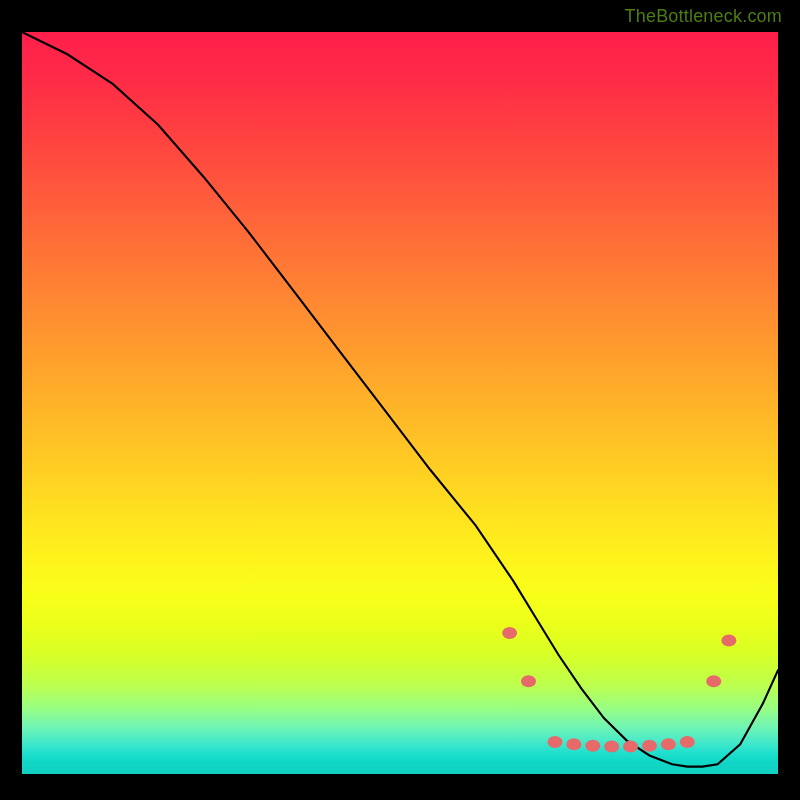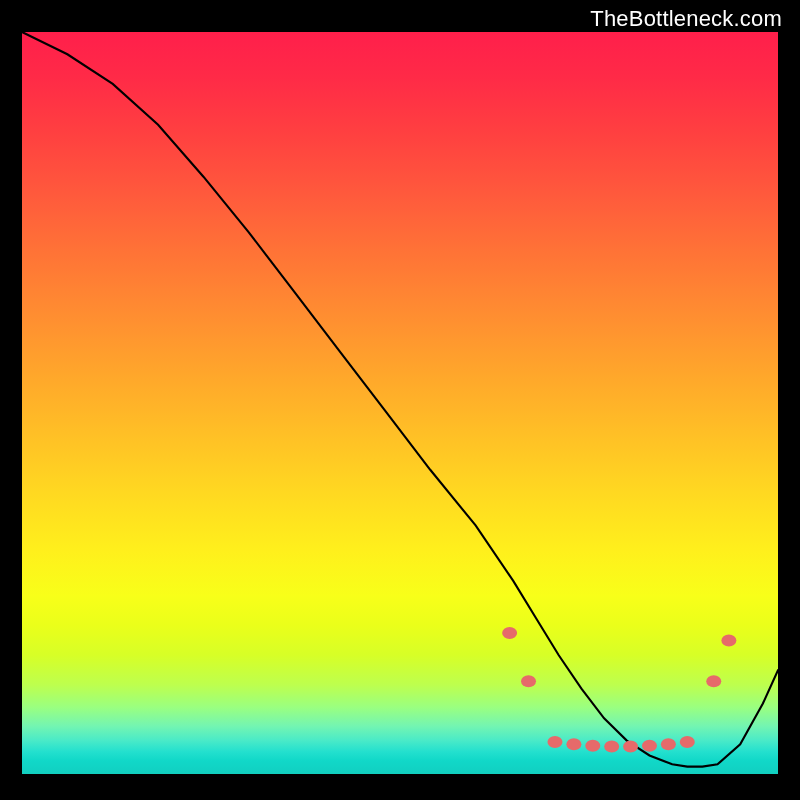--- a/index.html
+++ b/index.html
@@ -9,22 +9,22 @@
     width: 800px;
     height: 800px;
     overflow: hidden;
     position: relative;
     font-family: Arial, Helvetica, sans-serif;
   }
   .watermark {
     position: absolute;
     top: 6px;
     right: 18px;
-    color: #ffffff;
-    font-size: 22px;
+    color: #4d7c0f;
+    font-size: 18px;
     font-weight: 500;
     letter-spacing: 0.2px;
     z-index: 10;
   }
   .outer {
     position: absolute;
     left: 10px;
     top: 28px;
     width: 780px;
     height: 760px;

